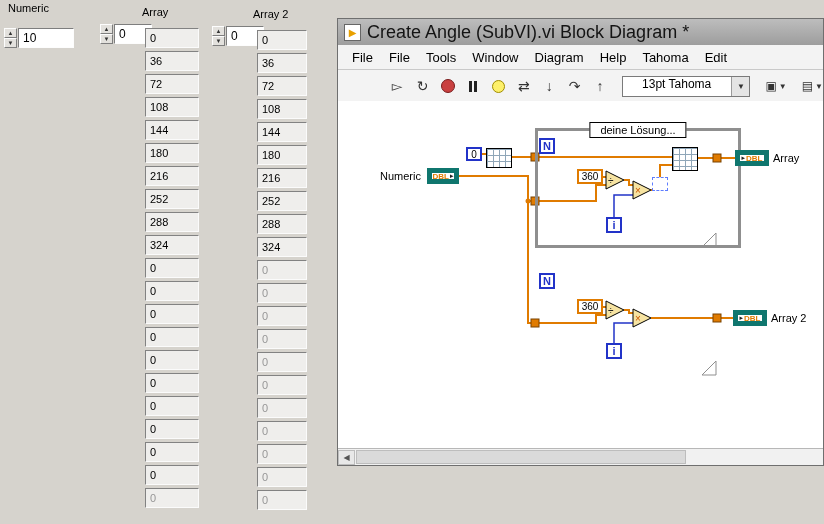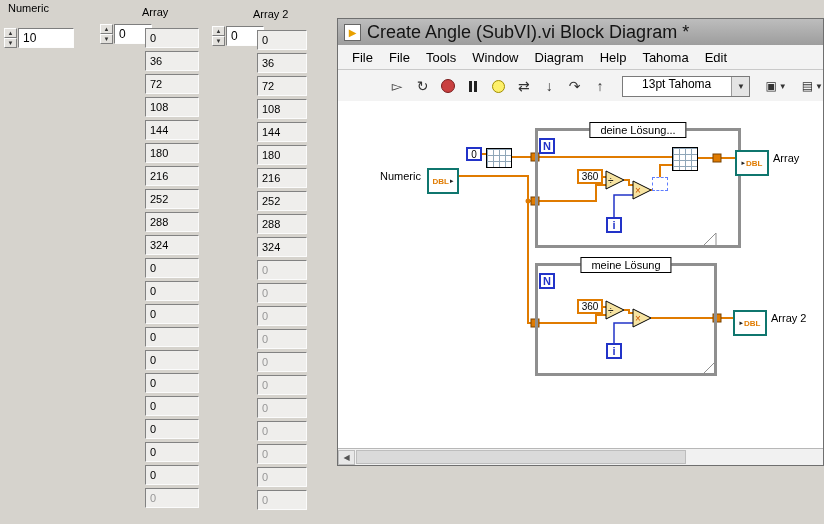--- a/index.html
+++ b/index.html
@@ -31,21 +31,21 @@
   .combo-arrow{margin-left:auto;width:17px;height:19px;background:#e4e4e4;border-left:1px solid #9a9a9a;display:flex;align-items:center;justify-content:center;font-size:8px;color:#333;}
   .tb-drop{display:flex;align-items:center;gap:2px;font-size:12px;color:#333;margin-left:8px;}
   .tb-drop .dd{font-size:8px;}
   
   .diagram{position:absolute;left:0;top:82px;width:485px;height:347px;background:#fff;overflow:hidden;}
   .loop{position:absolute;border:3px solid #8f8f8f;box-sizing:border-box;}
   .loop-label{position:absolute;top:-9px;left:50%;transform:translateX(-50%);background:#fff;border:1px solid #000;font-size:11px;line-height:14px;padding:0 10px;white-space:nowrap;}
   .term{position:absolute;width:16px;height:16px;border:2px solid #2233c8;color:#2233c8;background:#fff;font-weight:bold;font-size:11px;display:flex;align-items:center;justify-content:center;box-sizing:border-box;}
   .const{position:absolute;border:2px solid #e07b00;background:#fff;font-size:10px;display:flex;align-items:center;justify-content:center;box-sizing:border-box;}
   .const.blue{border-color:#2233c8;}
-  .dbl-term{position:absolute;height:26px;border:2px solid #0f766e;background:#fff;display:flex;align-items:center;justify-content:center;box-sizing:border-box;gap:1px;}
+  .dbl-term{position:absolute;height:16px;border:5px solid #0f766e;background:#fff;display:flex;align-items:center;justify-content:center;box-sizing:border-box;gap:1px;}
   .dbl-text{font-size:8px;font-weight:bold;color:#e07b00;letter-spacing:0;}
   .dbl-arrow{font-size:7px;color:#222;line-height:8px;}
   .node-label{position:absolute;font-size:11px;white-space:nowrap;}
   .grid-node{position:absolute;border:1px solid #000;background-color:#fff;background-image:linear-gradient(#8fa6b8 1px,transparent 1px),linear-gradient(90deg,#8fa6b8 1px,transparent 1px);background-size:6px 6px;}
   .dashed-node{position:absolute;border:1px dashed #5f7dff;background:#fff;}
   .wires{position:absolute;left:0;top:0;pointer-events:none;}
   
   .hscroll{position:absolute;left:0;bottom:0;width:485px;height:17px;background:#f1f1f1;border-top:1px solid #b7b7b7;box-sizing:border-box;}
   .scroll-btn{position:absolute;left:0;top:1px;width:17px;height:15px;background:#e8e8e8;border:1px solid #bdbdbd;box-sizing:border-box;font-size:8px;display:flex;align-items:center;justify-content:center;color:#555;}
   .scroll-thumb{position:absolute;left:18px;top:1px;width:330px;height:14px;background:#dadada;border:1px solid #bdbdbd;box-sizing:border-box;}
@@ -243,23 +243,20 @@
 
     <div class="loop" style="left:197px;top:27px;width:206px;height:120px">
       <div class="loop-label">deine Lösung...</div>
     </div>
     <div class="term" style="left:201px;top:37px">N</div>
     <div class="const" style="left:239px;top:68px;width:26px;height:15px">360</div>
     <div class="term" style="left:268px;top:116px">i</div>
     <div class="dashed-node" style="left:314px;top:76px;width:14px;height:12px"></div>
     <div class="grid-node" style="left:334px;top:46px;width:24px;height:22px"></div>
 
-    <div class="loop" style="left:197px;top:162px;width:182px;height:113px">
-      <div class="loop-label">meine Lösung</div>
-    </div>
     <div class="term" style="left:201px;top:172px">N</div>
     <div class="const" style="left:239px;top:198px;width:26px;height:15px">360</div>
     <div class="term" style="left:268px;top:242px">i</div>
 
     <div class="dbl-term" style="left:397px;top:49px;width:34px">
       <span class="dbl-arrow">▸</span>
         <span class="dbl-text">DBL</span>
     </div>
     <div class="node-label" style="left:435px;top:51px">Array</div>
     <div class="dbl-term" style="left:395px;top:209px;width:34px">

